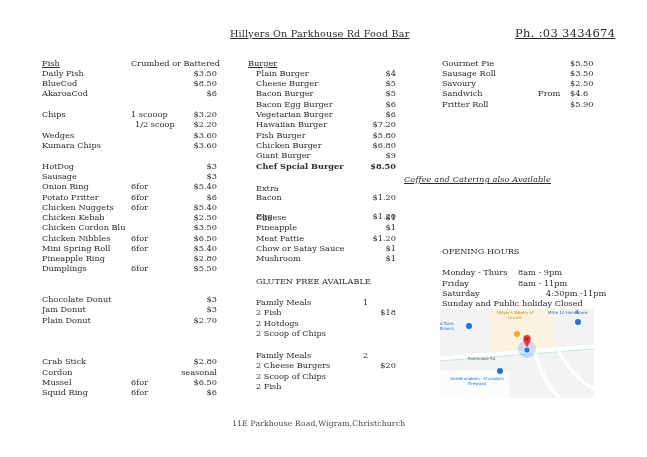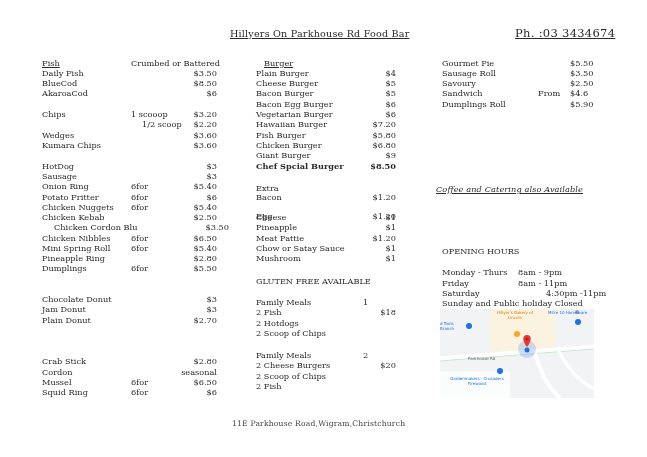--- a/index.html
+++ b/index.html
@@ -9,21 +9,21 @@
     font-size: 8.2px; color: #2a2a2a; line-height: 10.2px;
   }
   .abs { position: absolute; }
   .title { left: 230px; top: 29px; font-size: 9.6px; text-decoration: underline; letter-spacing: 0.2px; }
   .phone { left: 515px; top: 28px; font-size: 11.5px; text-decoration: underline; letter-spacing: 0.3px; }
   .row { position: absolute; white-space: nowrap; height: 10.2px; }
   .row .n { position: absolute; left: 0; }
   .row .q { position: absolute; }
   .row .p { position: absolute; text-align: right; }
   .u { text-decoration: underline; }
-  .coffee { left: 404px; top: 184px; font-style: italic; text-decoration: underline; letter-spacing: 0.1px; margin-left: 32px; }
+  .coffee { left: 404px; top: 174px; font-style: italic; text-decoration: underline; letter-spacing: 0.1px; }
   .footer { left: 232px; top: 419px; font-size: 7.6px; color: #444; letter-spacing: 0.2px; }
   .map {
     position: absolute; left: 440px; top: 309px; width: 154px; height: 89px;
     background: #f1f3f4; overflow: hidden;
   }
 </style>
 </head>
 <body>
 
 <div class="abs title">Hillyers On Parkhouse Rd Food Bar</div>
@@ -49,21 +49,21 @@
       <span class="q" style="left: 89px;"></span>
       <span class="p" style="right: 0px;">$6</span>
     </div>
     <div class="row" style="left: 42px; top: 109px; width: 175px;">
       <span class="n">Chips</span>
       <span class="q" style="left: 89px;">1 scooop</span>
       <span class="p" style="right: 0px;">$3.20</span>
     </div>
     <div class="row" style="left: 42px; top: 119px; width: 175px;">
       <span class="n"></span>
-      <span class="q" style="left: 100px;">1/2 scoop</span>
+      <span class="q" style="left: 93px;">1/2 scoop</span>
       <span class="p" style="right: 0px;">$2.20</span>
     </div>
     <div class="row" style="left: 42px; top: 130px; width: 175px;">
       <span class="n">Wedges</span>
       <span class="q" style="left: 89px;"></span>
       <span class="p" style="right: 0px;">$3.60</span>
     </div>
     <div class="row" style="left: 42px; top: 140px; width: 175px;">
       <span class="n">Kumara Chips</span>
       <span class="q" style="left: 89px;"></span>
@@ -92,21 +92,21 @@
     <div class="row" style="left: 42px; top: 202px; width: 175px;">
       <span class="n">Chicken Nuggets</span>
       <span class="q" style="left: 89px;">6for</span>
       <span class="p" style="right: 0px;">$5.40</span>
     </div>
     <div class="row" style="left: 42px; top: 212px; width: 175px;">
       <span class="n">Chicken Kebab</span>
       <span class="q" style="left: 89px;"></span>
       <span class="p" style="right: 0px;">$2.50</span>
     </div>
-    <div class="row" style="left: 54px; top: 222px; width: 175px;">
+    <div class="row" style="left: 42px; top: 222px; width: 175px;">
       <span class="n">Chicken Cordon Blu</span>
       <span class="q" style="left: 89px;"></span>
       <span class="p" style="right: 0px;">$3.50</span>
     </div>
     <div class="row" style="left: 42px; top: 233px; width: 175px;">
       <span class="n">Chicken Nibbles</span>
       <span class="q" style="left: 89px;">6for</span>
       <span class="p" style="right: 0px;">$6.50</span>
     </div>
     <div class="row" style="left: 42px; top: 243px; width: 175px;">
@@ -155,21 +155,21 @@
       <span class="p" style="right: 0px;">$6.50</span>
     </div>
     <div class="row" style="left: 42px; top: 387px; width: 175px;">
       <span class="n">Squid  Ring</span>
       <span class="q" style="left: 89px;">6for</span>
       <span class="p" style="right: 0px;">$6</span>
     </div>
   </div>
 
 <div id="col2">
-  <div class="row" style="left:264px; top:58px; width:140px;">
+  <div class="row" style="left:248px; top:58px; width:140px;">
     <span class="n u">Burger</span>
   </div>
   <div class="row" style="left:256px; top:183px; width:140px;">
     <span class="n">Extra</span>
   </div>
   <div class="row" style="left:256px; top:276px; width:150px;text-decoration:underline;">
     <span class="n">GLUTEN FREE  AVAILABLE</span>
   </div>
 <div class="row" style="left: 256px; top: 68px; width: 140px;">
       <span class="n">Plain Burger</span>
@@ -288,21 +288,21 @@
       <span class="n">Savoury</span>
       <span class="q" style="left: 96px;"></span>
       <span class="p" style="right: auto; left: 128px; text-align: left;">$2.50</span>
     </div>
     <div class="row" style="left: 442px; top: 88px; width: 150px;">
       <span class="n">Sandwich</span>
       <span class="q" style="left: 96px;">From</span>
       <span class="p" style="right: auto; left: 128px; text-align: left;">$4.6</span>
     </div>
     <div class="row" style="left: 442px; top: 99px; width: 150px;">
-      <span class="n">Dumplings Roll</span>
+      <span class="n">Fritter Roll</span>
       <span class="q" style="left: 96px;"></span>
       <span class="p" style="right: auto; left: 128px; text-align: left;">$5.90</span>
     </div>
     <div class="row" style="left: 442px; top: 267px; width: 170px;">
       <span class="n">Monday - Thurs</span>
       <span class="q" style="left: 76px;">8am - 9pm</span>
     </div>
     <div class="row" style="left: 442px; top: 278px; width: 170px;">
       <span class="n">Friday</span>
       <span class="q" style="left: 76px;">8am - 11pm</span>

